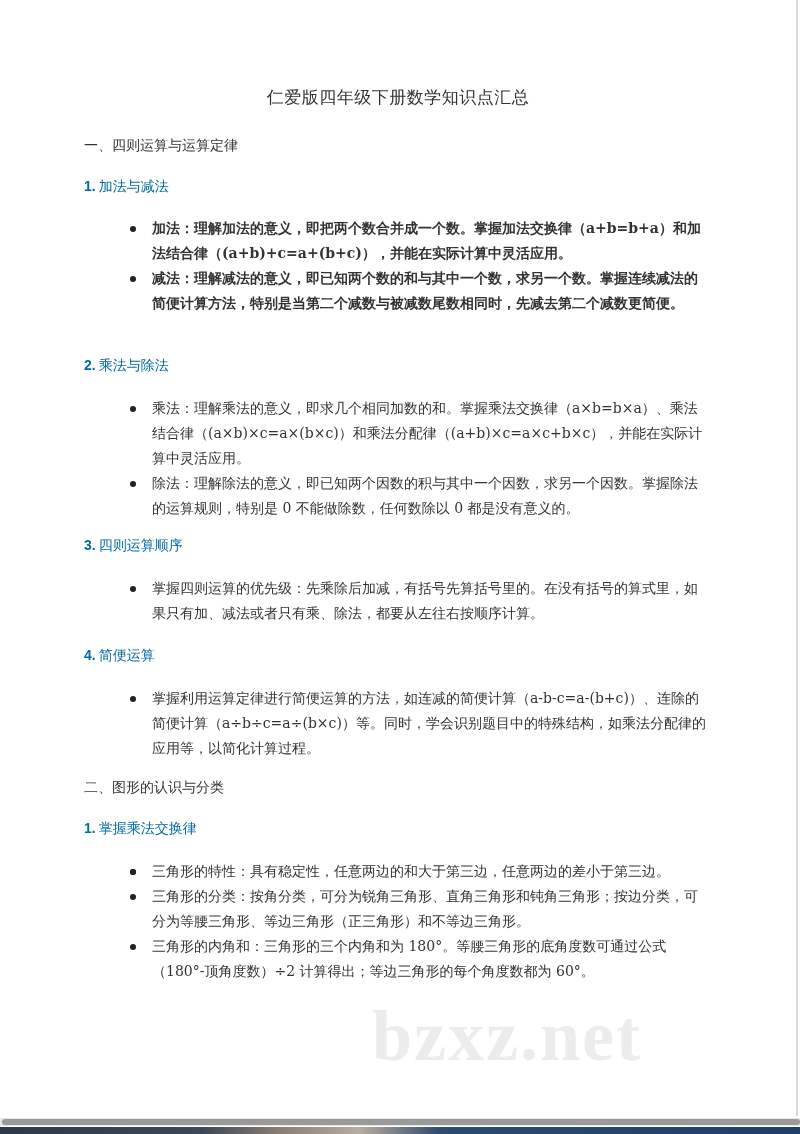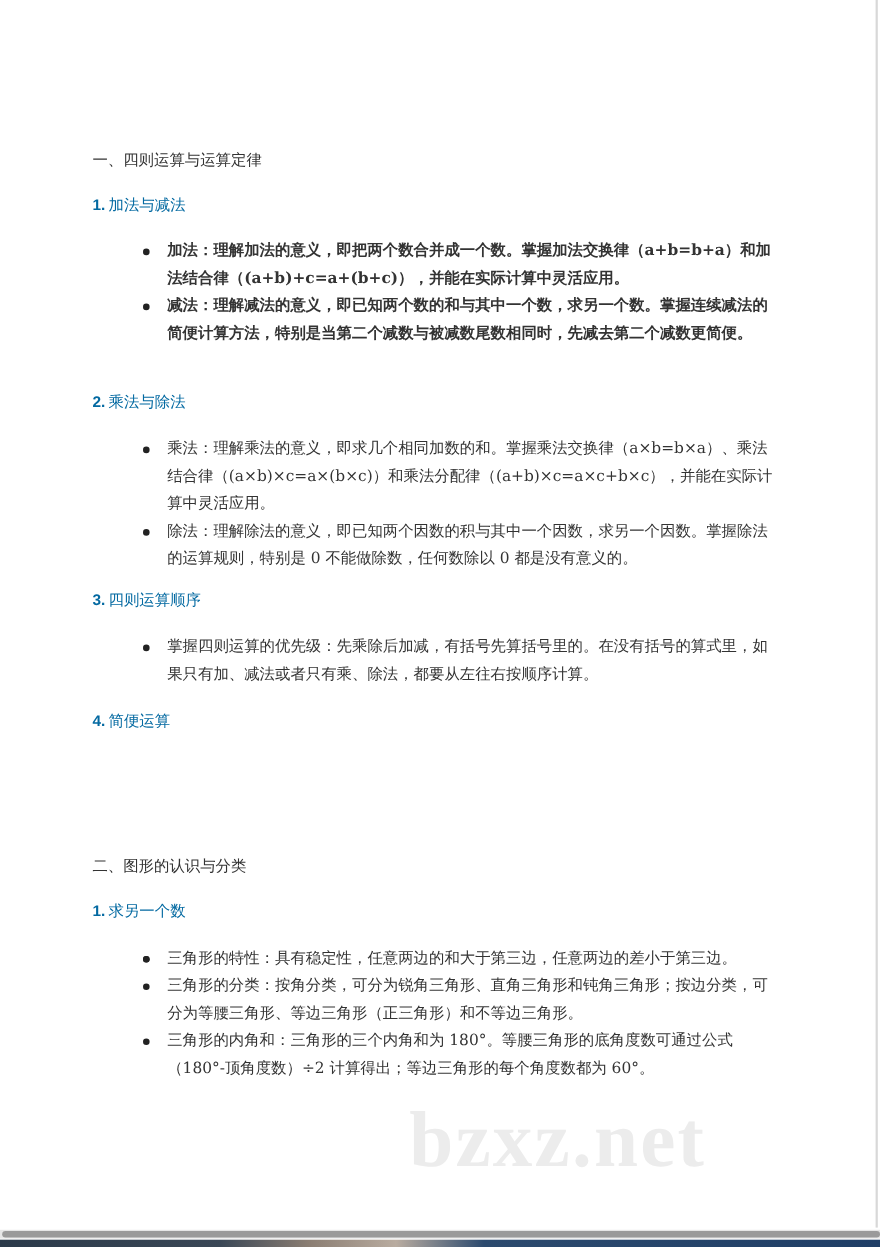--- a/index.html
+++ b/index.html
@@ -110,20 +110,21 @@
       width: 800px;
       height: 7px;
       background: linear-gradient(90deg, #2b3a4a 0%, #3a4756 25%, #8a7d72 35%, #b9aca0 45%, #2c4a6e 55%, #1f3e66 100%);
     }
   </style>
 </head>
 <body>
 
 <div class="page">
 
+  <div class="doc-title">仁爱版四年级下册数学知识点汇总</div>
 
   <div class="section-heading" style="top:137px;">一、四则运算与运算定律</div>
 
   <div class="sub-heading" style="top:178px;">
     <span class="num">1.</span><span>加法与减法</span>
   </div>
   <ul class="bullet-list" style="top:216px;font-weight:bold;">
     <li><span class="dot"></span><span>加法：理解加法的意义，即把两个数合并成一个数。掌握加法交换律（a+b=b+a）和加法结合律（(a+b)+c=a+(b+c)），并能在实际计算中灵活应用。</span></li>
     <li><span class="dot"></span><span>减法：理解减法的意义，即已知两个数的和与其中一个数，求另一个数。掌握连续减法的简便计算方法，特别是当第二个减数与被减数尾数相同时，先减去第二个减数更简便。</span></li>
   </ul>
@@ -139,25 +140,28 @@
   <div class="sub-heading" style="top:537px;">
     <span class="num">3.</span><span>四则运算顺序</span>
   </div>
   <ul class="bullet-list" style="top:576px;">
     <li><span class="dot"></span><span>掌握四则运算的优先级：先乘除后加减，有括号先算括号里的。在没有括号的算式里，如果只有加、减法或者只有乘、除法，都要从左往右按顺序计算。</span></li>
   </ul>
 
   <div class="sub-heading" style="top:647px;">
     <span class="num">4.</span><span>简便运算</span>
   </div>
+  <ul class="bullet-list" style="top:686px;">
+    <li><span class="dot"></span><span>掌握利用运算定律进行简便运算的方法，如连减的简便计算（a-b-c=a-(b+c)）、连除的简便计算（a÷b÷c=a÷(b×c)）等。同时，学会识别题目中的特殊结构，如乘法分配律的应用等，以简化计算过程。</span></li>
+  </ul>
 
   <div class="section-heading" style="top:779px;">二、图形的认识与分类</div>
 
   <div class="sub-heading" style="top:820px;">
-    <span class="num">1.</span><span>求另一个数</span>
+    <span class="num">1.</span><span>掌握乘法交换律</span>
   </div>
   <ul class="bullet-list" style="top:859px;">
     <li><span class="dot"></span></li>
     <li><span class="dot"></span><span>三角形的特性：具有稳定性，任意两边的和大于第三边，任意两边的差小于第三边。</span></li>
     <li><span class="dot"></span><span>三角形的分类：按角分类，可分为锐角三角形、直角三角形和钝角三角形；按边分类，可分为等腰三角形、等边三角形（正三角形）和不等边三角形。</span></li>
     <li><span class="dot"></span><span>三角形的内角和：三角形的三个内角和为 180°。等腰三角形的底角度数可通过公式（180°-顶角度数）÷2 计算得出；等边三角形的每个角度数都为 60°。</span></li>
   </ul>
 
   <div class="watermark">bzxz.net</div>
 </div>

